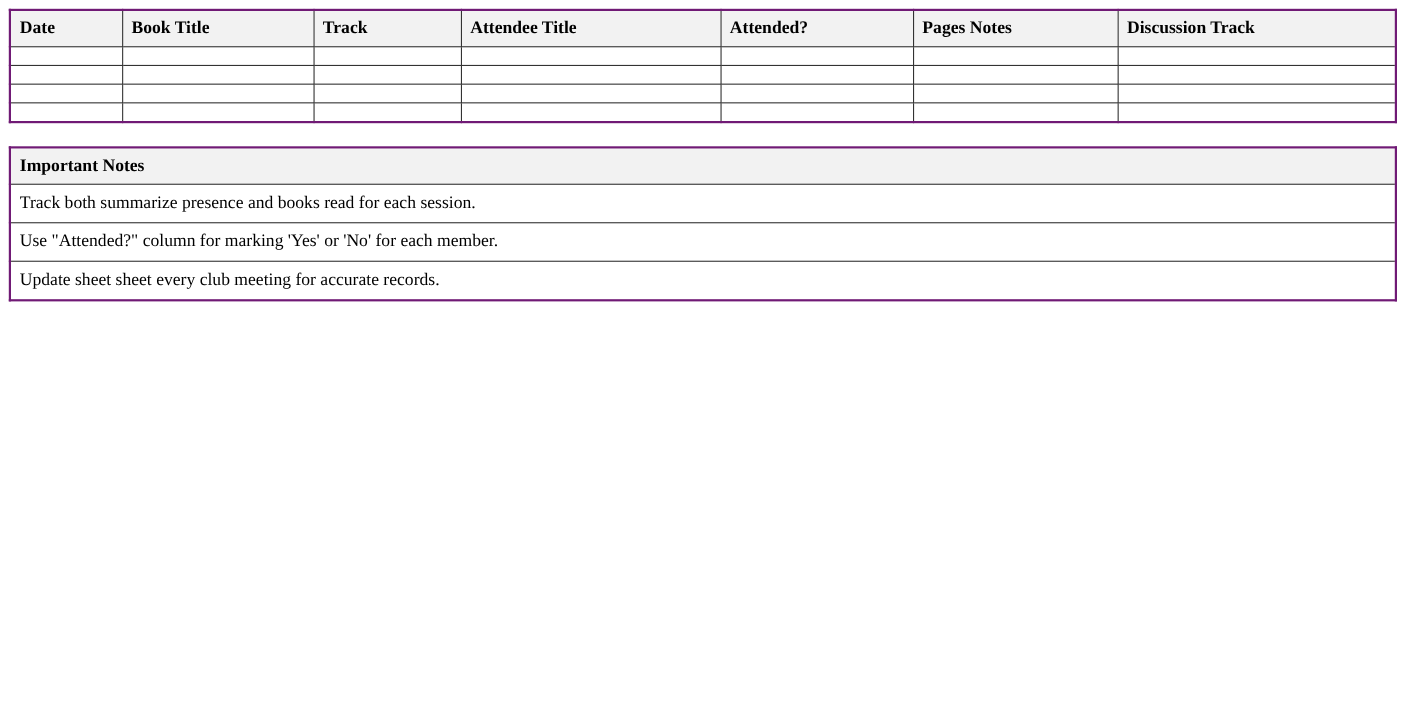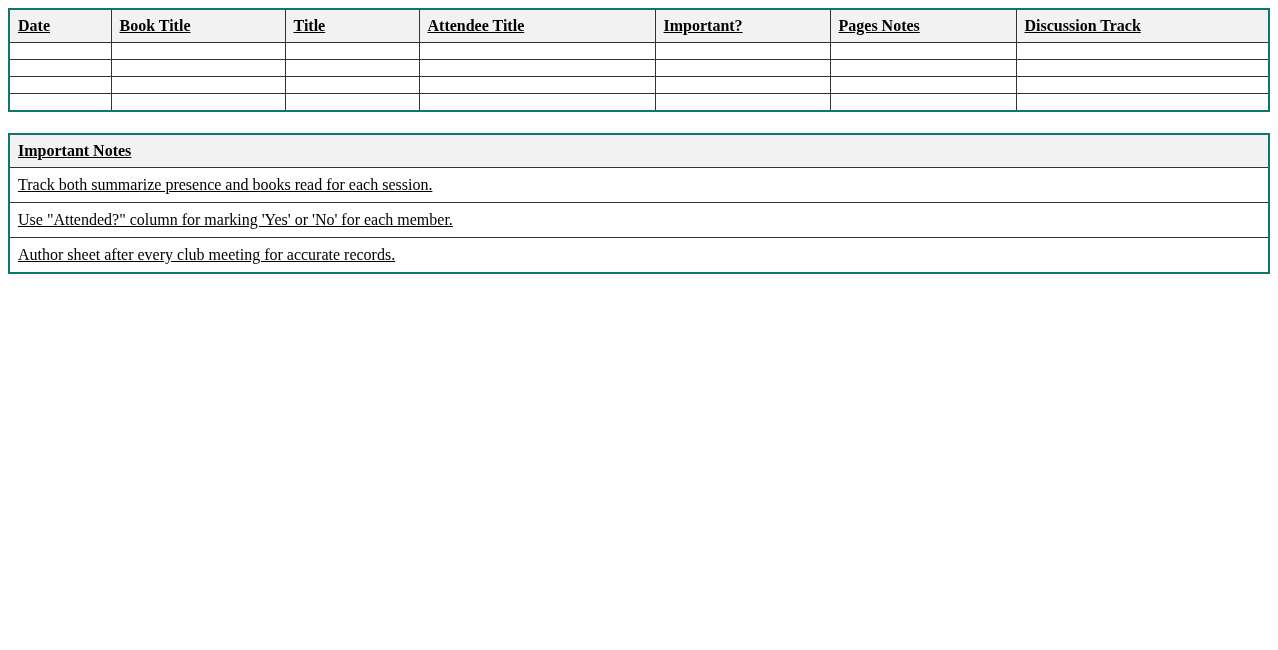--- a/index.html
+++ b/index.html
@@ -15,22 +15,21 @@
     color: #000000;
     box-sizing: border-box;
     padding: 8px;
   }
   table {
     border-collapse: collapse;
     width: 100%;
     table-layout: fixed;
   }
   table.bordered {
-    border: 2px solid #0f766e;
-    text-decoration: underline;
+    border: 2px solid #701a75;
   }
   th, td {
     border: 1px solid #333333;
     padding: 7px 8px;
     text-align: left;
     vertical-align: middle;
     font-size: 16px;
     overflow: hidden;
     white-space: nowrap;
   }
@@ -68,23 +67,23 @@
       <col class="c-author">
       <col class="c-name">
     <col class="c-att">
       <col class="c-pages">
       <col class="c-disc">
   </colgroup>
   <thead>
     <tr>
       <th>Date</th>
       <th>Book Title</th>
-      <th>Title</th>
+      <th>Track</th>
       <th>Attendee Title</th>
-      <th>Important?</th>
+      <th>Attended?</th>
       <th>Pages Notes</th>
       <th>Discussion Track</th>
     </tr>
   </thead>
   <tbody>
     <tr>
       <td></td>
       <td></td>
       <td></td>
       <td></td>
@@ -129,16 +128,16 @@
     </tr>
   </thead>
   <tbody>
     <tr>
       <td>Track both summarize presence and books read for each session.</td>
     </tr>
     <tr>
       <td>Use "Attended?" column for marking 'Yes' or 'No' for each member.</td>
     </tr>
     <tr>
-      <td>Author sheet after every club meeting for accurate records.</td>
+      <td>Update sheet sheet every club meeting for accurate records.</td>
     </tr>
   </tbody>
 </table>
 
 </body></html>

